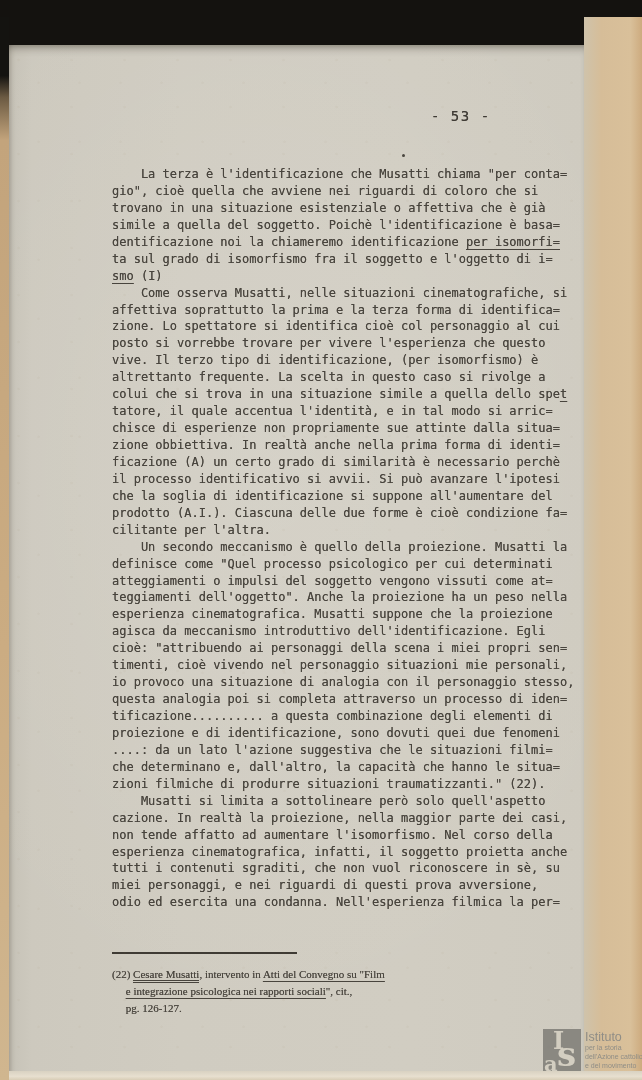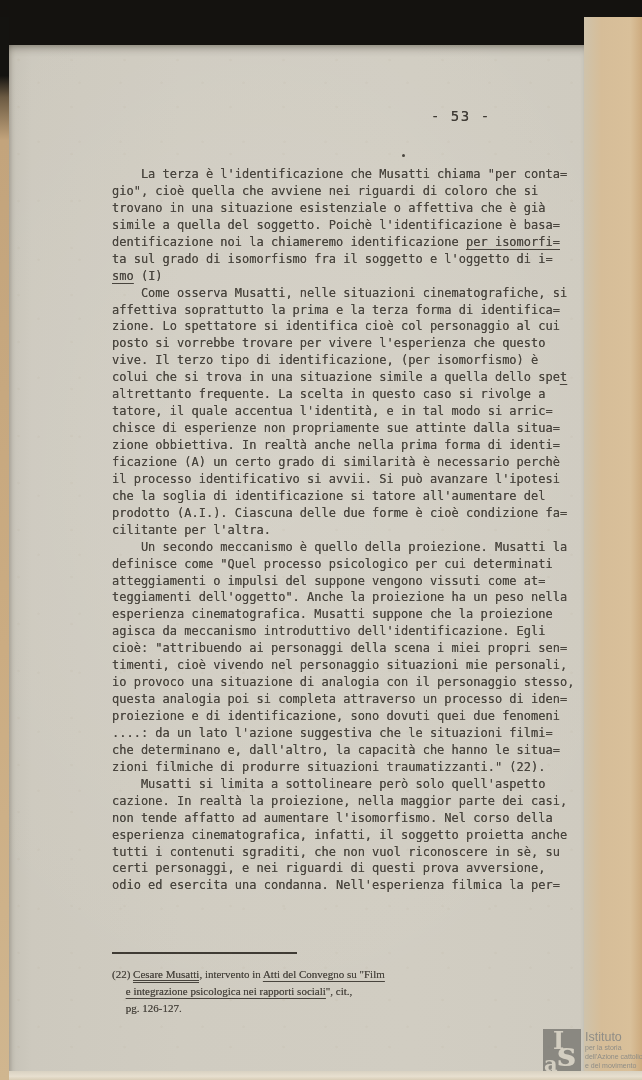--- a/index.html
+++ b/index.html
@@ -75,50 +75,51 @@
       <div class="line">trovano in una situazione esistenziale o affettiva che è già</div>
       <div class="line">simile a quella del soggetto. Poichè l'identificazione è basa=</div>
       <div class="line">dentificazione noi la chiameremo identificazione <span class="u">per isomorfi=</span></div>
       <div class="line">ta sul grado di isomorfismo fra il soggetto e l'oggetto di i=</div>
       <div class="line"><span class="u">smo</span> (I)</div>
       <div class="line">    Come osserva Musatti, nelle situazioni cinematografiche, si</div>
       <div class="line">affettiva soprattutto la prima e la terza forma di identifica=</div>
       <div class="line">zione. Lo spettatore si identifica cioè col personaggio al cui</div>
       <div class="line">posto si vorrebbe trovare per vivere l'esperienza che questo</div>
       <div class="line">vive. Il terzo tipo di identificazione, (per isomorfismo) è</div>
+      <div class="line">altrettanto frequente. La scelta in questo caso si rivolge a</div>
       <div class="line">colui che si trova in una situazione simile a quella dello spe<span class="u">t</span></div>
-      <div class="line">altrettanto frequente. La scelta in questo caso si rivolge a</div>
       <div class="line">tatore, il quale accentua l'identità, e in tal modo si arric=</div>
       <div class="line">chisce di esperienze non propriamente sue attinte dalla situa=</div>
       <div class="line">zione obbiettiva. In realtà anche nella prima forma di identi=</div>
       <div class="line">ficazione (A) un certo grado di similarità è necessario perchè</div>
       <div class="line">il processo identificativo si avvii. Si può avanzare l'ipotesi</div>
-      <div class="line">che la soglia di identificazione si tatore all'aumentare del</div>
+      <div class="line">che la soglia di identificazione si suppone all'aumentare del</div>
       <div class="line">prodotto (A.I.). Ciascuna delle due forme è cioè condizione fa=</div>
       <div class="line">cilitante per l'altra.</div>
       <div class="line">    Un secondo meccanismo è quello della proiezione. Musatti la</div>
       <div class="line">definisce come "Quel processo psicologico per cui determinati</div>
-      <div class="line">atteggiamenti o impulsi del suppone vengono vissuti come at=</div>
+      <div class="line">atteggiamenti o impulsi del soggetto vengono vissuti come at=</div>
       <div class="line">teggiamenti dell'oggetto". Anche la proiezione ha un peso nella</div>
       <div class="line">esperienza cinematografica. Musatti suppone che la proiezione</div>
       <div class="line">agisca da meccanismo introduttivo dell'identificazione. Egli</div>
       <div class="line">cioè: "attribuendo ai personaggi della scena i miei propri sen=</div>
       <div class="line">timenti, cioè vivendo nel personaggio situazioni mie personali,</div>
       <div class="line">io provoco una situazione di analogia con il personaggio stesso,</div>
       <div class="line">questa analogia poi si completa attraverso un processo di iden=</div>
+      <div class="line">tificazione.......... a questa combinazione degli elementi di</div>
       <div class="line">proiezione e di identificazione, sono dovuti quei due fenomeni</div>
       <div class="line">....: da un lato l'azione suggestiva che le situazioni filmi=</div>
       <div class="line">che determinano e, dall'altro, la capacità che hanno le situa=</div>
       <div class="line">zioni filmiche di produrre situazioni traumatizzanti." (22).</div>
       <div class="line">    Musatti si limita a sottolineare però solo quell'aspetto</div>
       <div class="line">cazione. In realtà la proiezione, nella maggior parte dei casi,</div>
       <div class="line">non tende affatto ad aumentare l'isomorfismo. Nel corso della</div>
       <div class="line">esperienza cinematografica, infatti, il soggetto proietta anche</div>
       <div class="line">tutti i contenuti sgraditi, che non vuol riconoscere in sè, su</div>
-      <div class="line">certi personaggi, e nei riguardi di questi prova avversione,</div>
+      <div class="line">miei personaggi, e nei riguardi di questi prova avversione,</div>
       <div class="line">odio ed esercita una condanna. Nell'esperienza filmica la per=</div>
     </div>
   <div class="fn-sep"></div>
   <div class="footnote">
       <div class="line">(22) <span class="du">Cesare Musatti</span>, intervento in <span class="u">Atti del Convegno su "Film</span></div>
       <div class="line">     <span class="u">e integrazione psicologica nei rapporti sociali</span>", cit.,</div>
       <div class="line">     pg. 126-127.</div>
     </div>
   <div class="watermark">
     <div class="wm-block">

